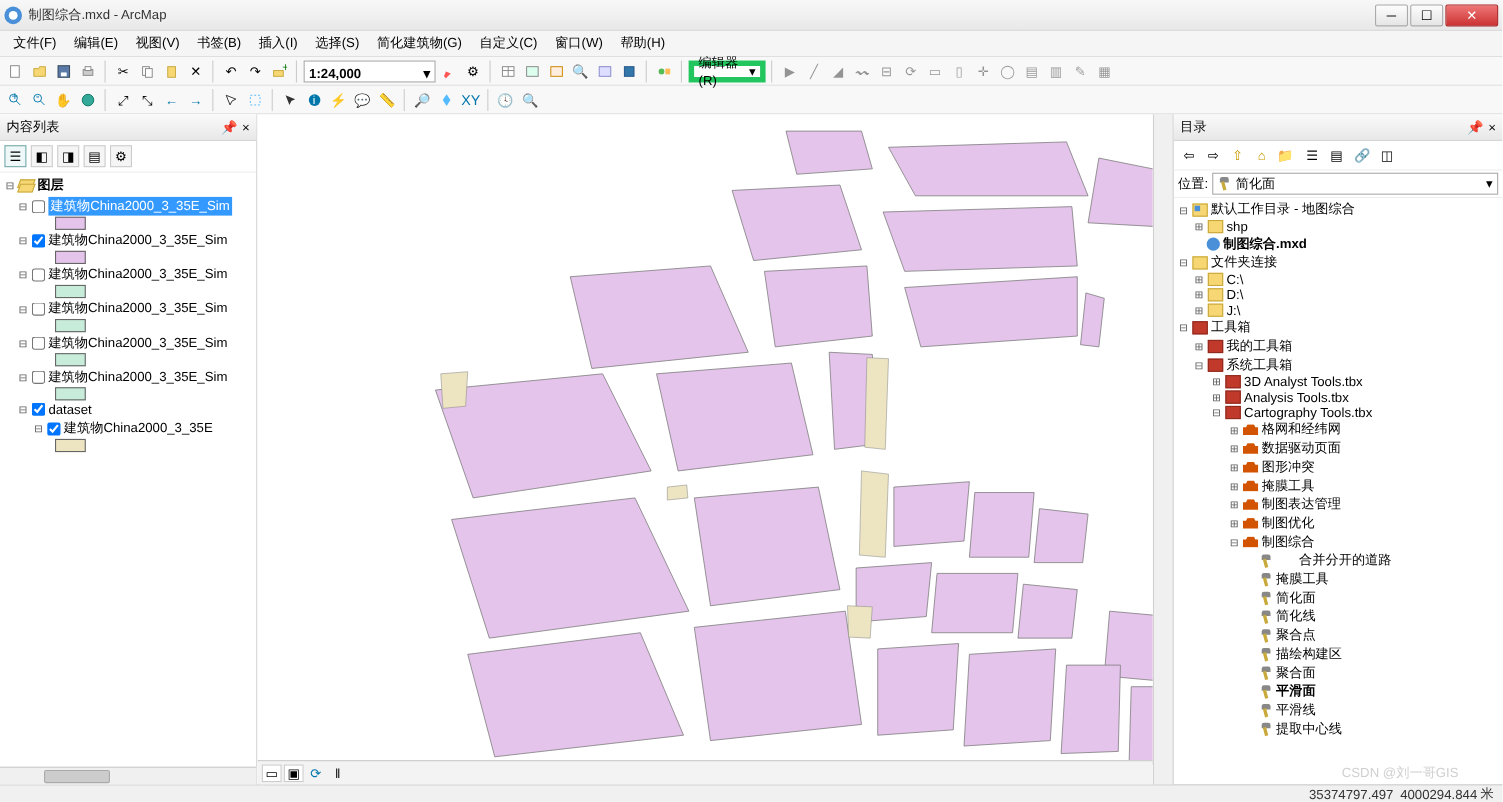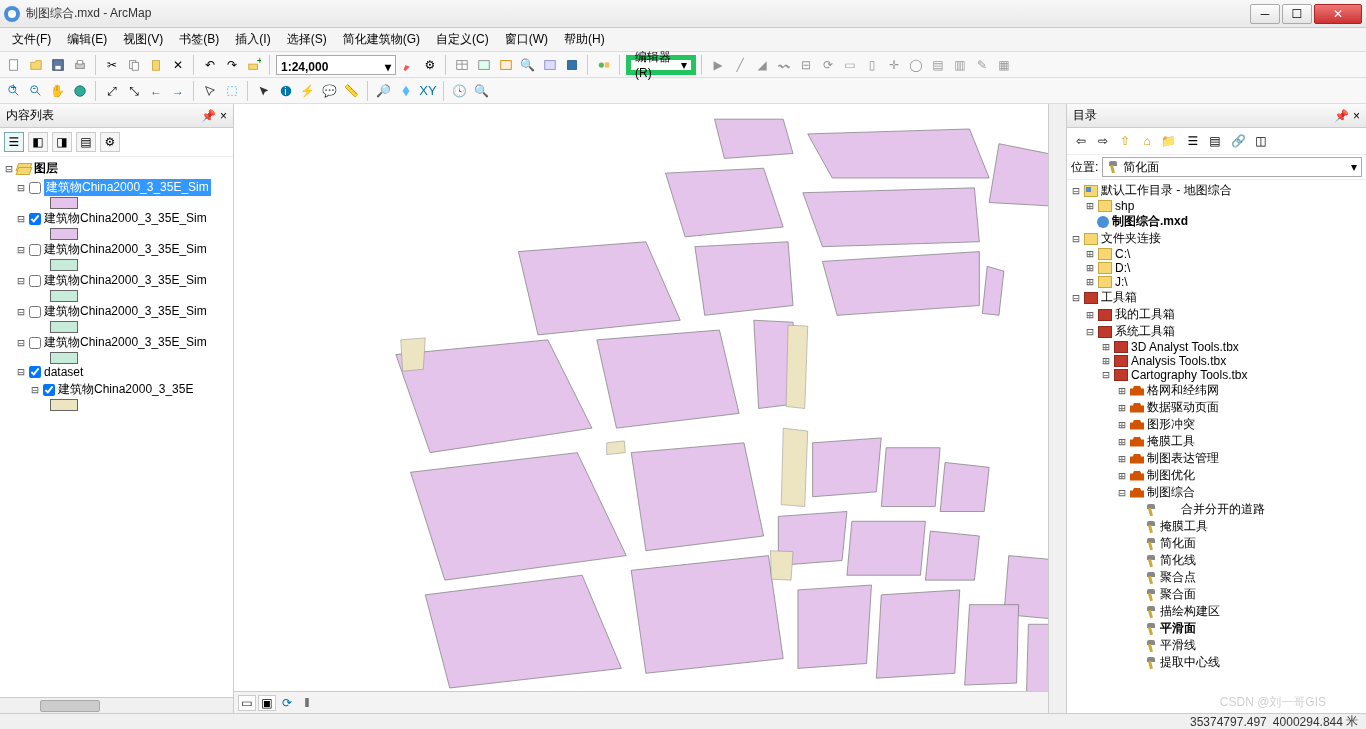--- a/index.html
+++ b/index.html
@@ -546,25 +546,25 @@
           <div class="cat-row" style="padding-left: 76px;">
             <span class="ic ic-tool"></span>
             <span>简化线</span>
           </div>
           <div class="cat-row" style="padding-left: 76px;">
             <span class="ic ic-tool"></span>
             <span>聚合点</span>
           </div>
           <div class="cat-row" style="padding-left: 76px;">
             <span class="ic ic-tool"></span>
+            <span>描绘构建区</span>
+          </div>
+          <div class="cat-row" style="padding-left: 76px;">
+            <span class="ic ic-tool"></span>
             <span>聚合面</span>
-          </div>
-          <div class="cat-row" style="padding-left: 76px;">
-            <span class="ic ic-tool"></span>
-            <span>描绘构建区</span>
           </div>
           <div class="cat-row" style="padding-left: 76px; font-weight: bold;">
             <span class="ic ic-tool"></span>
             <span>平滑面</span>
           </div>
           <div class="cat-row" style="padding-left: 76px;">
             <span class="ic ic-tool"></span>
             <span>平滑线</span>
           </div>
           <div class="cat-row" style="padding-left: 76px;">

